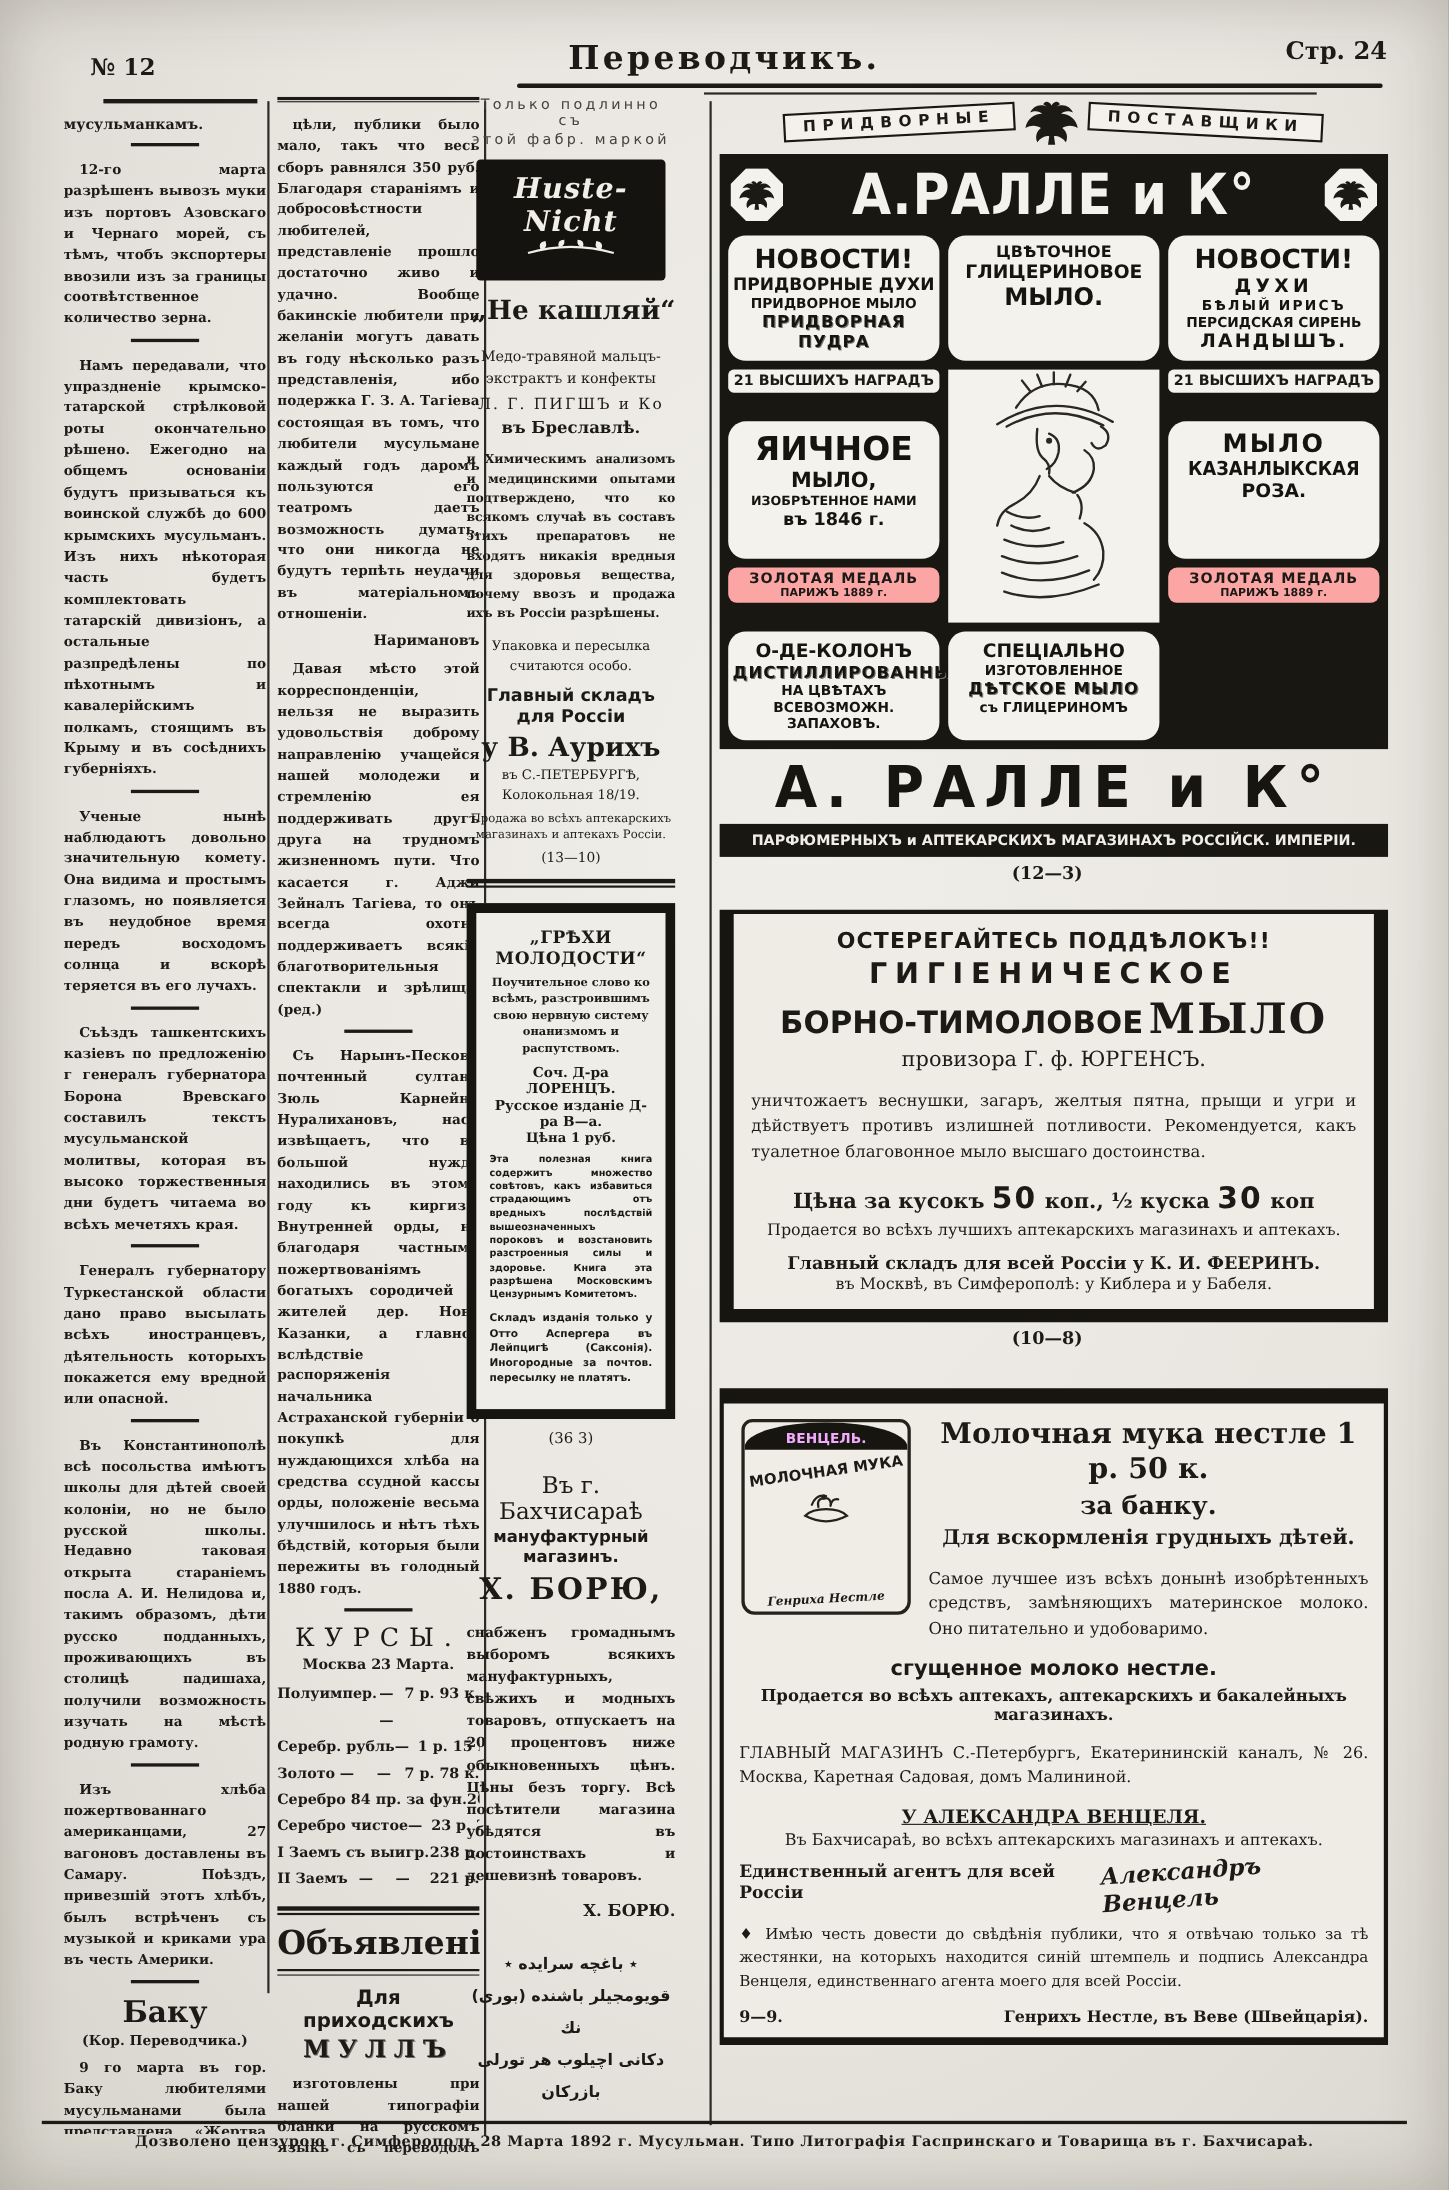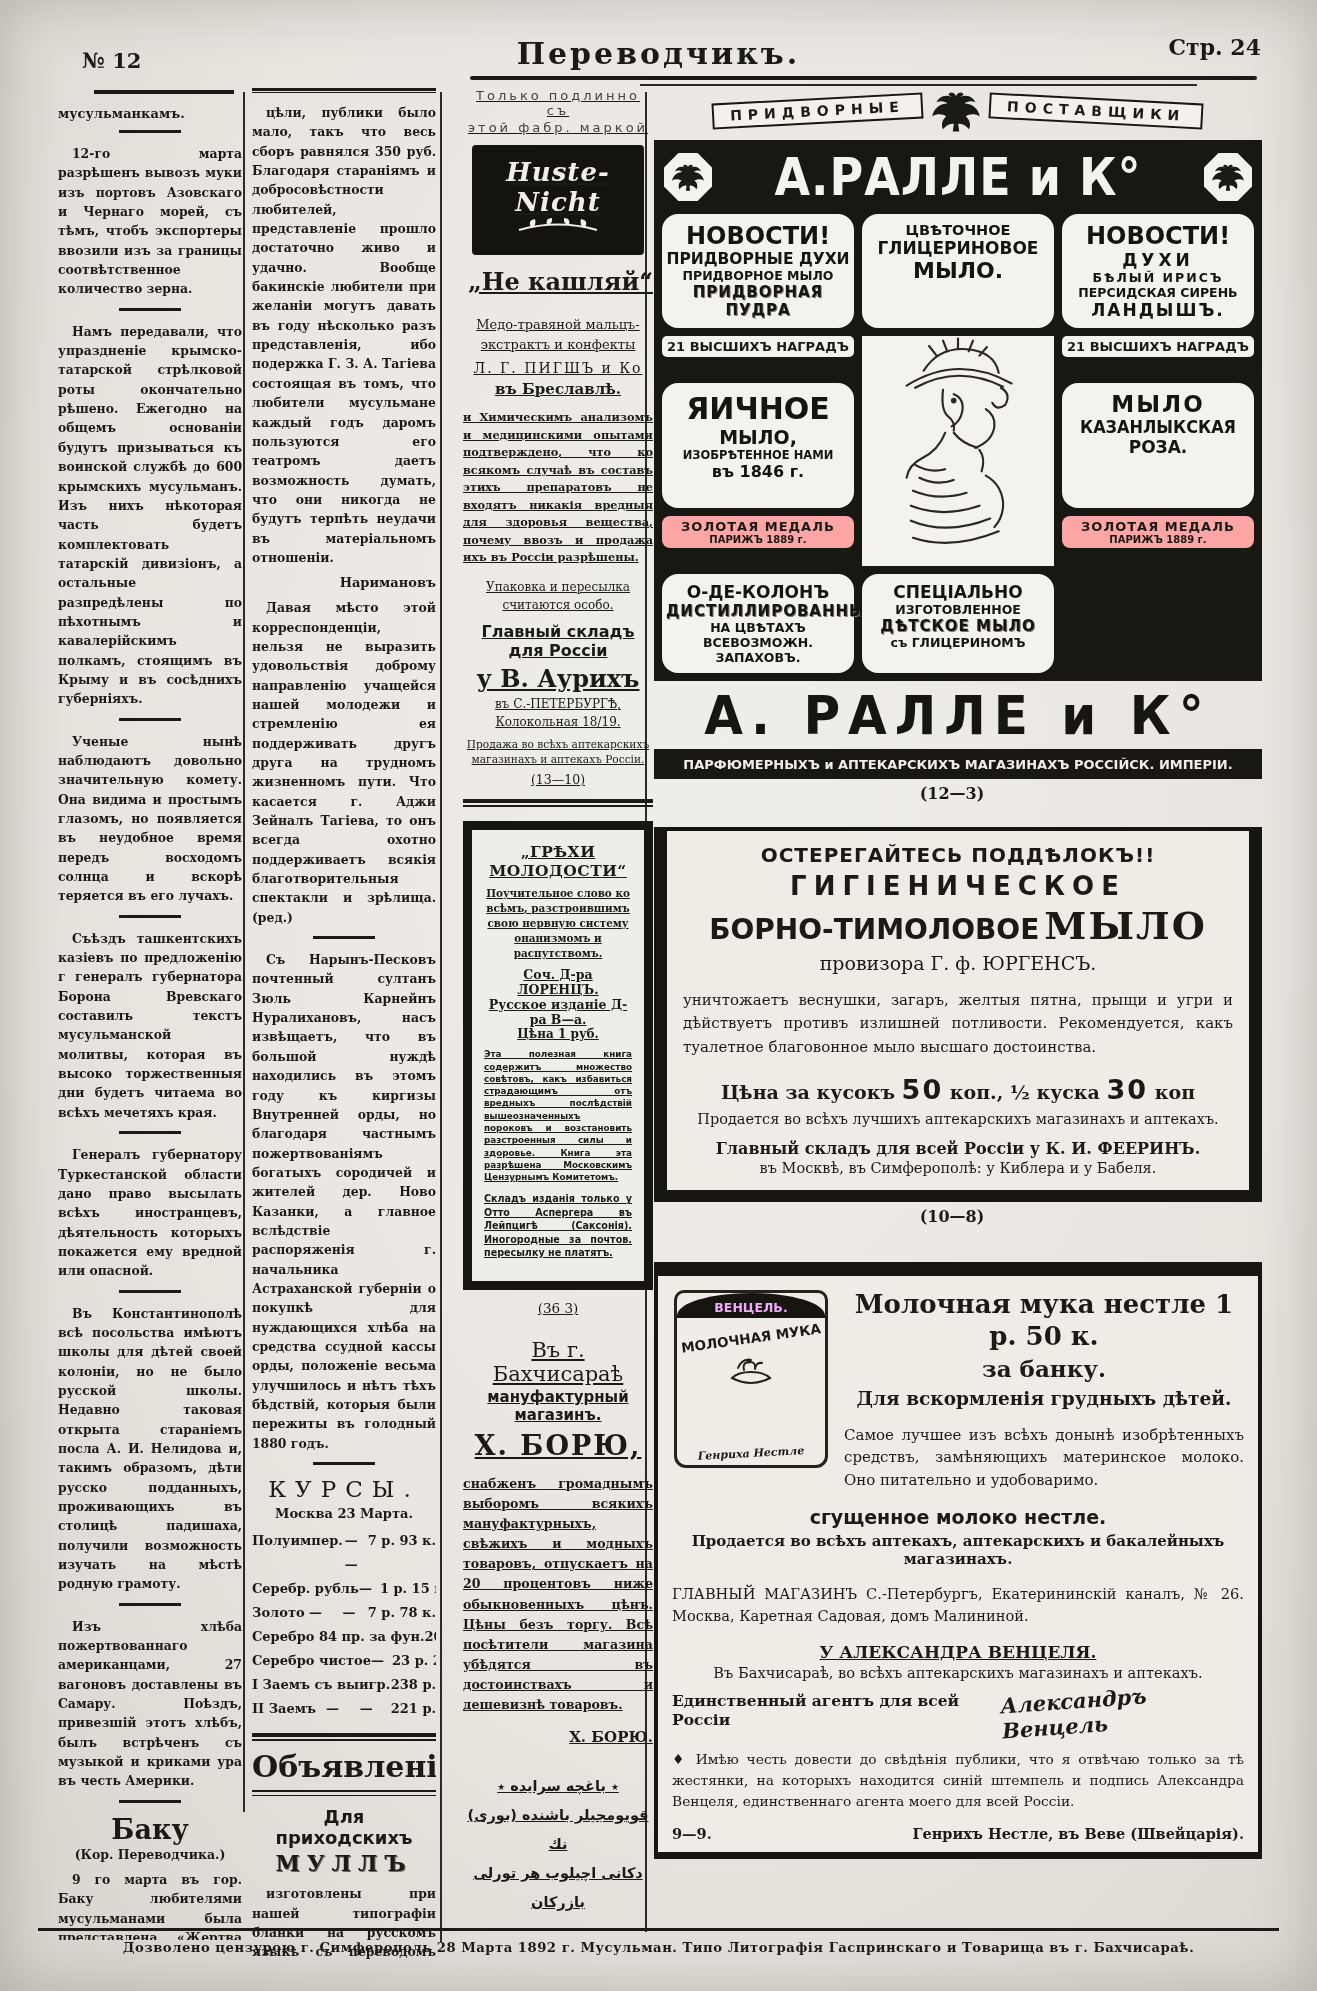--- a/index.html
+++ b/index.html
@@ -12,21 +12,21 @@
   .h-title{left:0;right:0;top:36px;text-align:center;font-size:30px;font-weight:bold;letter-spacing:3px;}
   .h-page{right:56px;top:34px;font-size:22px;font-weight:bold;}
   .h-rule1{left:470px;right:60px;top:76px;height:4px;background:#1b1a17;border-radius:2px;}
   .h-rule2{left:640px;right:120px;top:84px;height:2px;background:#2a2923;}
   
   .vr{width:2px;background:#2b2a25;}
   
   .col{position:absolute;top:88px;overflow:hidden;}
   #col1{left:58px;width:184px;height:1852px;}
   #col2{left:252px;width:184px;height:1872px;}
-  #col3{left:463px;width:190px;height:1852px;text-decoration:underline;}
+  #col3{left:424px;width:190px;height:1852px;}
   #col4{left:654px;width:608px;height:1850px;}
   .stub-rule{width:140px;height:4px;background:#1b1a17;margin:2px 0 12px 36px;}
   .stub-rule2{width:100%;height:5px;border-top:3px solid #1b1a17;border-bottom:1px solid #1b1a17;box-sizing:border-box;margin:0 0 10px;}
   .p{font-size:12.4px;line-height:1.56;text-align:justify;font-weight:700;margin:0 0 8px;text-indent:14px;}
   .lead-in{font-size:13px;font-weight:700;margin:0 0 6px;}
   .sep{width:62px;height:3px;background:#1b1a17;margin:9px auto 11px;}
   .sig-right{text-align:right;font-size:13px;font-weight:700;margin:0 0 8px;}
   .baku-h{text-align:center;font-size:27px;font-weight:700;margin:4px 0 2px;}
   .baku-sub{text-align:center;font-size:12.5px;font-weight:700;margin:0 0 8px;}
   

